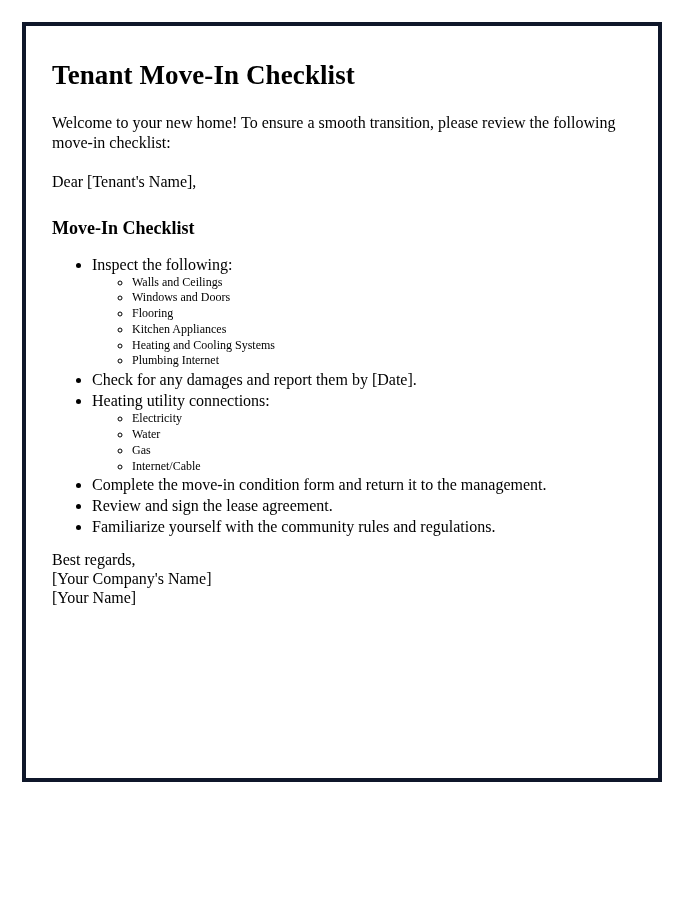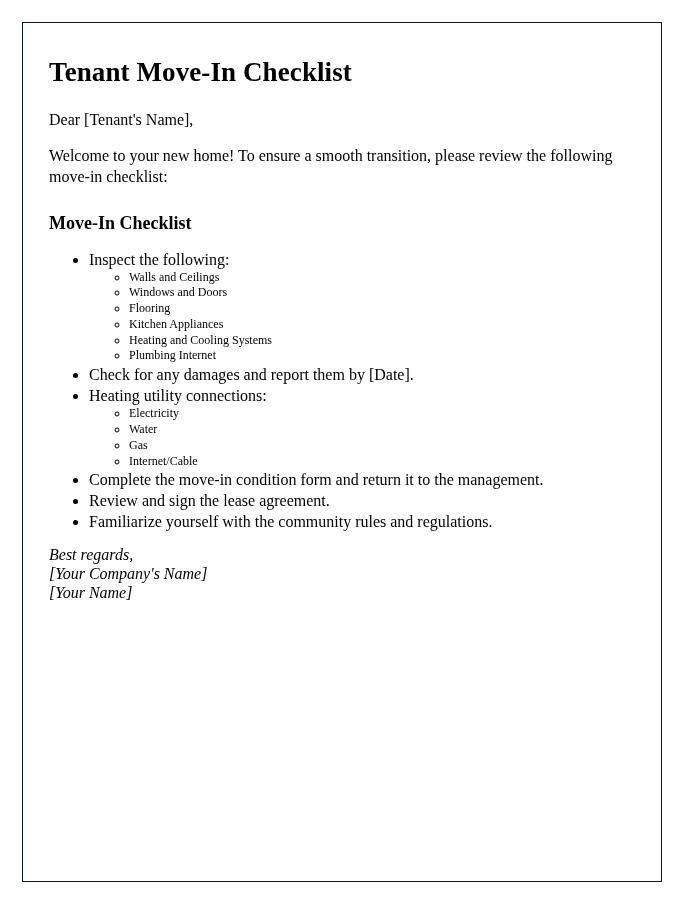--- a/index.html
+++ b/index.html
@@ -12,22 +12,22 @@
     height: 900px;
     overflow: hidden;
     font-family: "Liberation Serif", "DejaVu Serif", serif;
     color: #000000;
   }
   .page {
     position: absolute;
     left: 22px;
     top: 22px;
     width: 640px;
-    height: 860px;
-    border: 1px solid #0f172a;
+    height: 760px;
+    border: 4px solid #0f172a;
     background: #ffffff;
     box-sizing: border-box;
   }
   .page-inner {
     padding: 26px 26px 0 26px;
   }
   h1.doc-title {
     font-family: "Liberation Serif", "DejaVu Serif", serif;
     font-size: 27px;
     font-weight: bold;
@@ -71,37 +71,36 @@
     line-height: 1.315;
     margin: 0;
   }
   .sign-block {
     font-size: 16px;
     line-height: 1.17;
     margin: 0;
   }
   .sign-block div {
     white-space: pre;
-    font-style: italic;
   }
   .closing-gap {
     height: 14px;
   }
 </style>
 </head>
 <body>
 
 <div class="page">
   <div class="page-inner">
 
     <h1 class="doc-title">Tenant Move-In Checklist</h1>
 
+    <p class="para tight">Welcome to your new home! To ensure a smooth transition, please review the following move-in checklist:</p>
+
     <p class="para">Dear [Tenant's Name],</p>
-
-    <p class="para tight">Welcome to your new home! To ensure a smooth transition, please review the following move-in checklist:</p>
 
     <h2 class="section-title">Move-In Checklist</h2>
 
     <ul class="lvl1" id="checklist-root">
         <li><span>Inspect the following:</span><ul class="lvl2">
             <li><span>Walls and Ceilings</span></li>
             <li><span>Windows and Doors</span></li>
             <li><span>Flooring</span></li>
             <li><span>Kitchen Appliances</span></li>
             <li><span>Heating and Cooling Systems</span></li>

